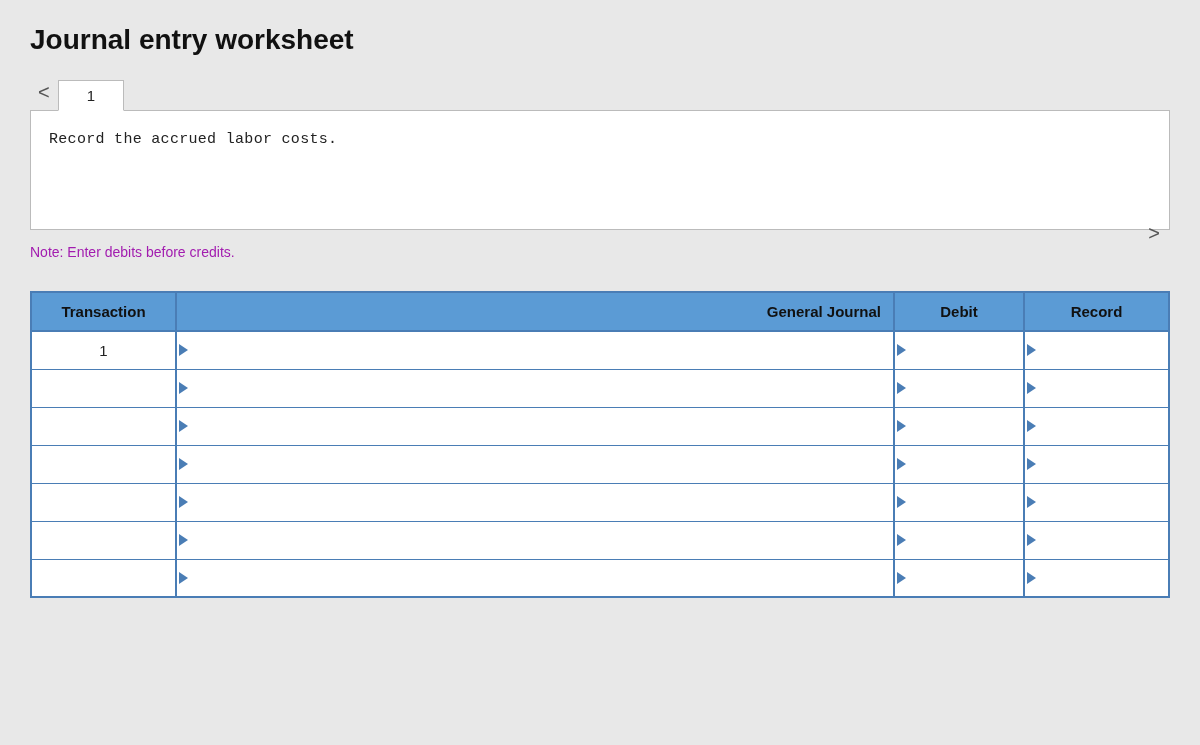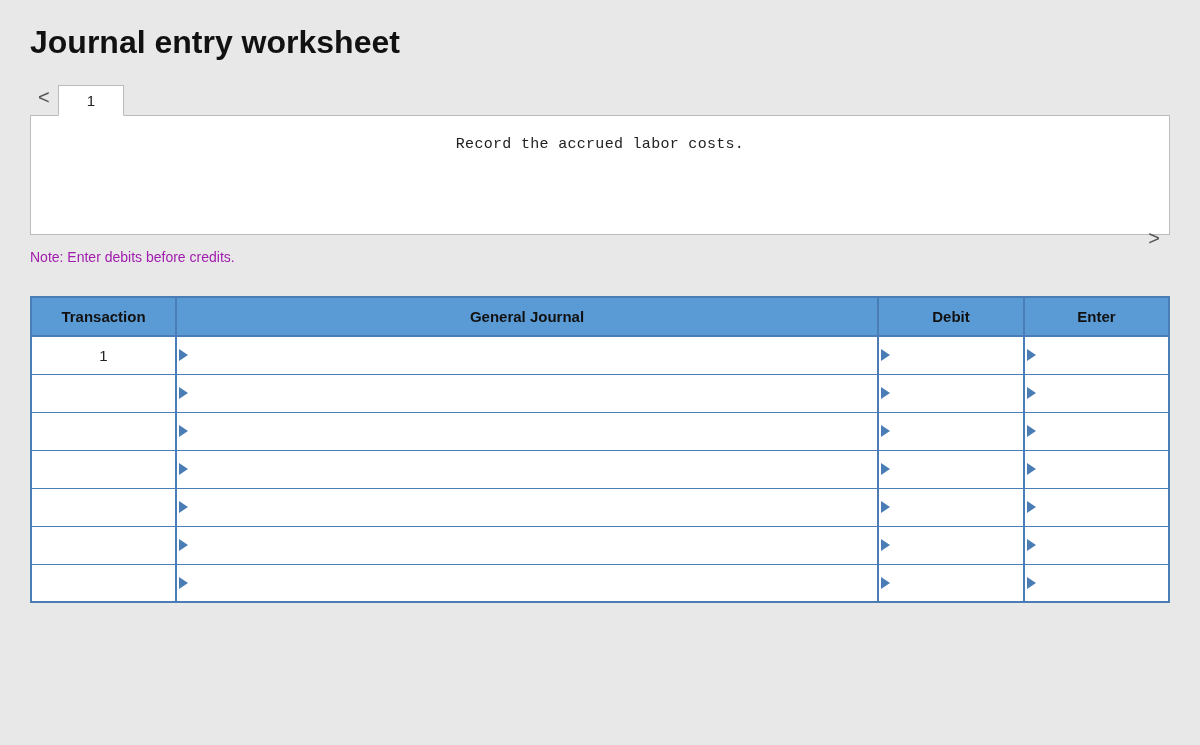--- a/index.html
+++ b/index.html
@@ -12,21 +12,21 @@
       background-color: #e8e8e8;
       font-family: Arial, sans-serif;
       font-size: 15px;
       color: #222;
       padding: 24px 30px;
       width: 1200px;
       min-height: 745px;
     }
 
     .page-title {
-      font-size: 32px;
+      font-size: 28px;
       font-weight: 900;
       margin-bottom: 18px;
       color: #111;
     }
 
     .tab-row {
       display: flex;
       align-items: flex-end;
       margin-bottom: 0;
     }
@@ -54,21 +54,20 @@
       position: relative;
       bottom: -1px;
     }
 
     .worksheet-box {
       background: #fff;
       border: 1px solid #bbb;
       padding: 20px 18px 40px 18px;
       margin-bottom: 14px;
       min-height: 120px;
-      text-align: center;
     }
 
     .worksheet-instruction {
       font-size: 15px;
       color: #222;
       font-family: 'Courier New', monospace;
       letter-spacing: 0.02em;
     }
 
     .note-text {
@@ -94,25 +93,25 @@
       text-align: center;
       font-size: 15px;
     }
 
     .journal-table thead tr th.col-transaction {
       width: 145px;
       text-align: center;
     }
 
     .journal-table thead tr th.col-journal {
-      text-align: center;
+      text-align: right;
     }
 
     .journal-table thead tr th.col-debit {
-      width: 146px;
+      width: 130px;
       text-align: center;
     }
 
     .journal-table thead tr th.col-credit {
       width: 145px;
       text-align: center;
     }
 
     .journal-table tbody tr td {
       border: 1px solid #4a7db5;
@@ -204,21 +203,21 @@
 </div>
 
 <p class="note-text">Note: Enter debits before credits.</p>
 
 <table class="journal-table">
   <thead>
     <tr>
       <th class="col-transaction">Transaction</th>
       <th class="col-journal">General Journal</th>
       <th class="col-debit">Debit</th>
-      <th class="col-credit">Enter</th>
+      <th class="col-credit">Record</th>
     </tr>
   </thead>
   <tbody id="table-body">
   <tr>
         <td class="td-transaction">1</td>
         <td class="td-journal"><span class="arrow-indicator"></span><input type="text" class="input-cell" style=""></td>
         <td class="td-debit"><span class="arrow-indicator"></span><input type="text" class="input-debit" style=""></td>
         <td class="td-credit"><span class="arrow-indicator"></span><input type="text" class="input-credit" style=""></td>
       </tr>
       <tr>

